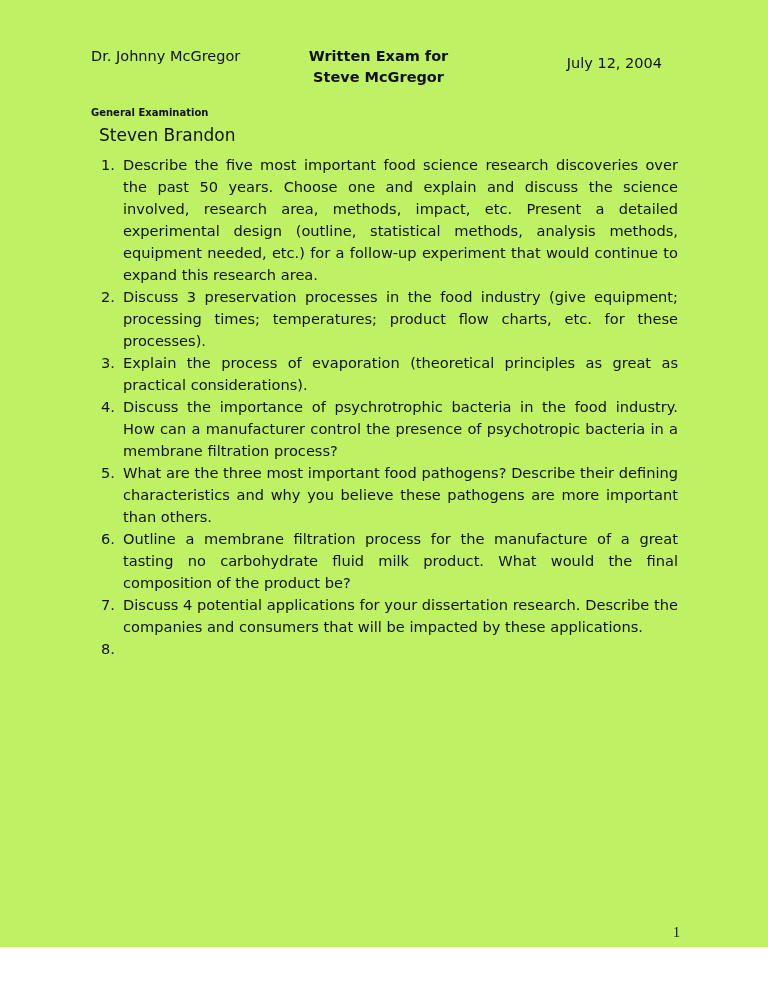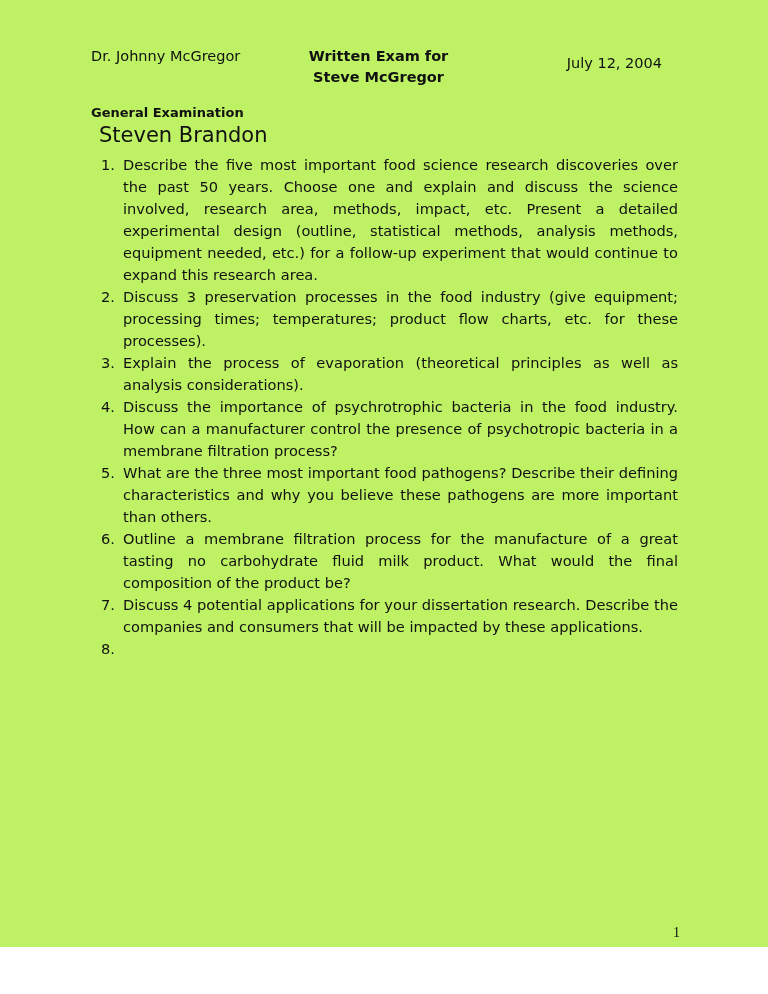--- a/index.html
+++ b/index.html
@@ -52,29 +52,29 @@
       right: 16px;
       top: 0;
       white-space: nowrap;
       margin-top: 7px;
     }
     .title {
       position: absolute;
       top: 102px;
       left: 91px;
       font-weight: bold;
-      font-size: 13px;
+      font-size: 10px;
       line-height: 22px;
       white-space: nowrap;
     }
     .subtitle {
       position: absolute;
       top: 124px;
       left: 99px;
-      font-size: 21px;
+      font-size: 17px;
       line-height: 22px;
       white-space: nowrap;
     }
     ol.questions {
       position: absolute;
       top: 154px;
       left: 91px;
       width: 587px;
       margin: 0;
       padding: 0;
@@ -125,21 +125,21 @@
     <li>
       <span class="num">1.</span>
       <span>Describe the five most important food science research discoveries over the past 50 years. Choose one and explain and discuss the science involved, research area, methods, impact, etc.  Present a detailed experimental design (outline, statistical methods, analysis methods, equipment needed, etc.) for a follow-up experiment that would continue to expand this research area.</span>
     </li>
     <li>
       <span class="num">2.</span>
       <span>Discuss 3 preservation processes in the food industry (give equipment; processing times; temperatures; product flow charts, etc. for these processes).</span>
     </li>
     <li>
       <span class="num">3.</span>
-      <span>Explain the process of evaporation (theoretical principles as well as analysis considerations).</span>
+      <span>Explain the process of evaporation (theoretical principles as great as practical considerations).</span>
     </li>
     <li>
       <span class="num">4.</span>
       <span>Discuss the importance of psychrotrophic bacteria in the food industry. How can a manufacturer control the presence of psychotropic bacteria in a membrane filtration process?</span>
     </li>
     <li>
       <span class="num">5.</span>
       <span>What are the three most important food pathogens? Describe their defining characteristics and why you believe these pathogens are more important than others.</span>
     </li>
     <li>

